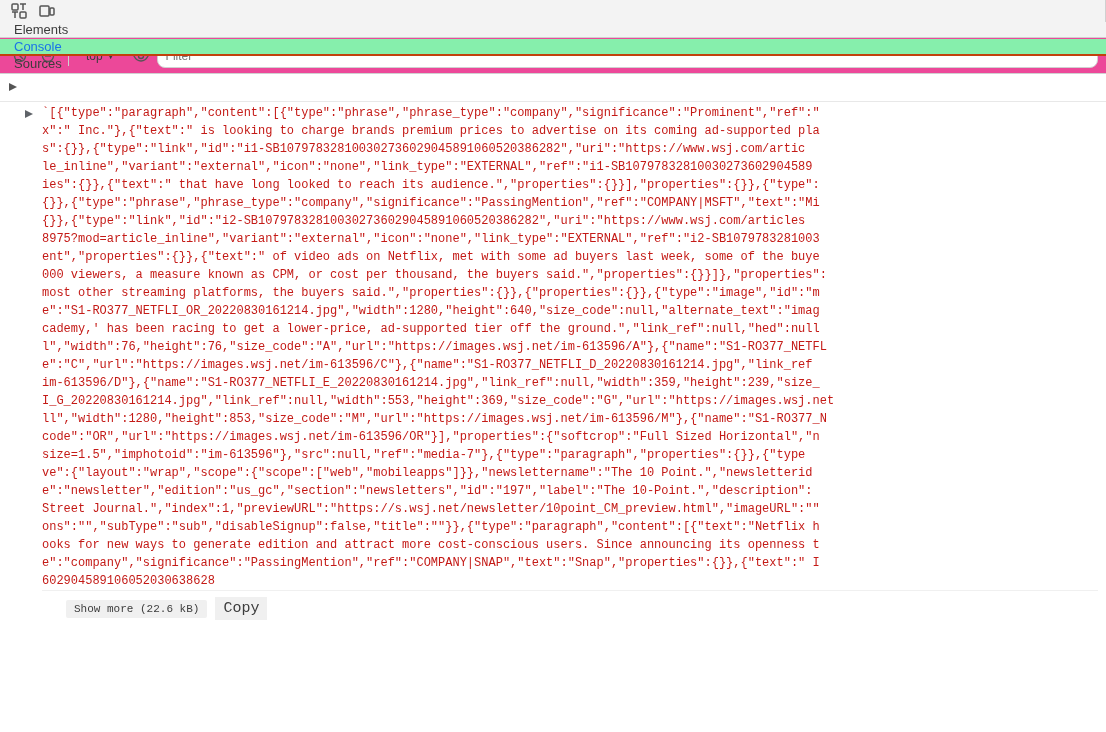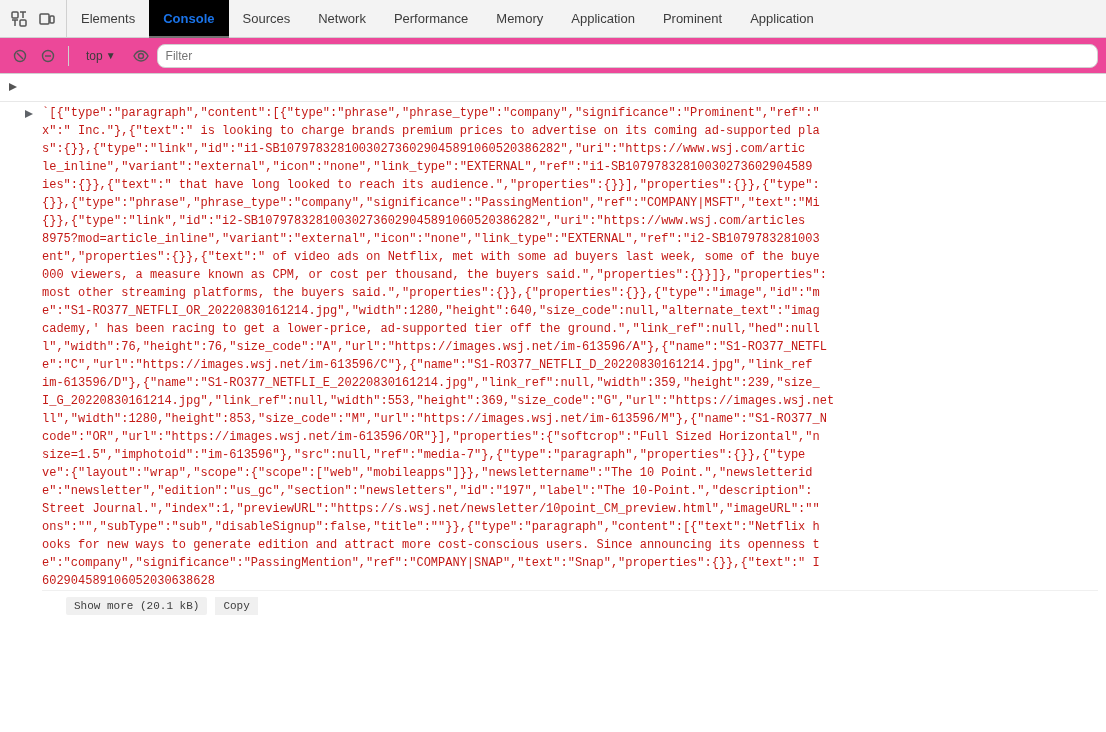--- a/index.html
+++ b/index.html
@@ -14,20 +14,21 @@
     }
 
     
     .devtools-tabs {
       display: flex;
       align-items: stretch;
       border-bottom: 1px solid #d0d0d0;
       background: #f3f3f3;
       height: 38px;
       padding-left: 0;
+      flex-direction: column;
     }
 
     .devtools-tab-icons {
       display: flex;
       align-items: center;
       padding: 0 8px;
       border-right: 1px solid #d0d0d0;
       gap: 6px;
     }
 
@@ -51,23 +52,22 @@
       cursor: pointer;
       font-size: 13px;
       color: #3c3c3c;
       border-bottom: 2px solid transparent;
       white-space: nowrap;
       position: relative;
     }
 
     .devtools-tab.active {
       color: #1a73e8;
-      border-bottom: 2px solid #737373;
-      background: #000000;
-      font-weight: bold;
+      border-bottom: 2px solid #c2410c;
+      background: #86efac;
     }
 
     
     .console-toolbar {
       display: flex;
       align-items: center;
       height: 36px;
       border-bottom: 1px solid #d0d0d0;
       background: #ec4899;
       padding: 0 8px;
@@ -208,21 +208,21 @@
       color: #3c3c3c;
       cursor: pointer;
       font-family: 'Courier New', Courier, monospace;
     }
 
     .copy-btn {
       background: #f0f0f0;
       border: none;
       padding: 3px 8px;
       border-radius: 0;
-      font-size: 11px;
+      font-size: 15px;
       color: #3c3c3c;
       cursor: pointer;
       font-family: 'Courier New', Courier, monospace;
     }
   </style>
 </head>
 <body>
 
 <div class="devtools-tabs">
   <div class="devtools-tab-icons">
@@ -341,18 +341,18 @@
         <span>ve":{"layout":"wrap","scope":{"scope":["web","mobileapps"]}},"newslettername":"The 10 Point.","newsletterid</span><br>
         <span>e":"newsletter","edition":"us_gc","section":"newsletters","id":"197","label":"The 10-Point.","description":</span><br>
         <span>Street Journal.","index":1,"previewURL":"https://s.wsj.net/newsletter/10point_CM_preview.html","imageURL":""</span><br>
         <span>ons":"","subType":"sub","disableSignup":false,"title":""}},{"type":"paragraph","content":[{"text":"Netflix h</span><br>
         <span>ooks for new ways to generate edition and attract more cost-conscious users. Since announcing its openness t</span><br>
         <span>e":"company","significance":"PassingMention","ref":"COMPANY|SNAP","text":"Snap","properties":{}},{"text":" I</span><br>
         <span>602904589106052030638628</span>
       </div>
 
       <div class="show-more-area">
-        <button class="show-more-btn">Show more (20.1 kB)</button>
+        <button class="show-more-btn">Show more (22.6 kB)</button>
         <button class="copy-btn">Copy</button>
       </div>
     </div>
   </div>
 </div>
 
 </body></html>

